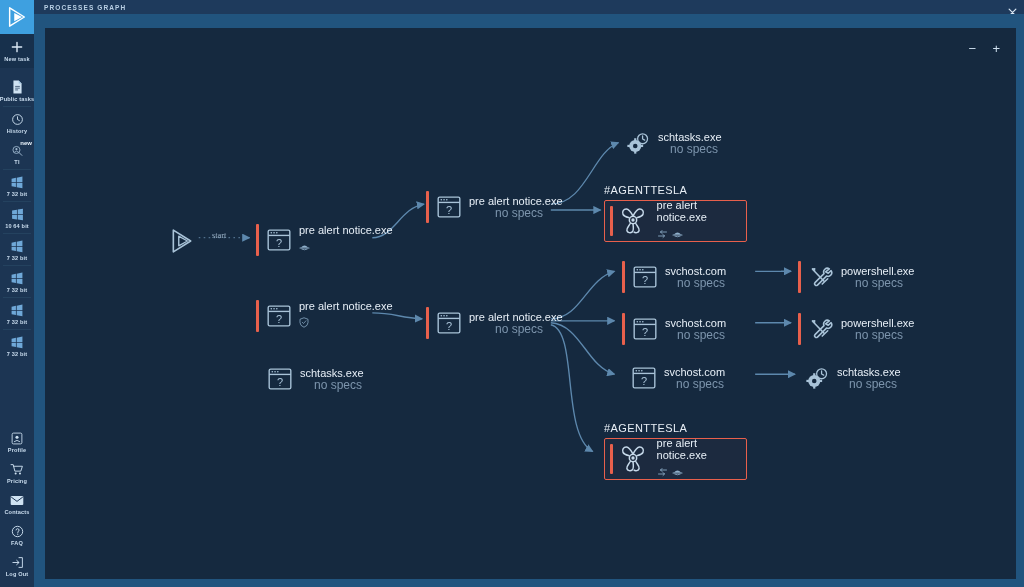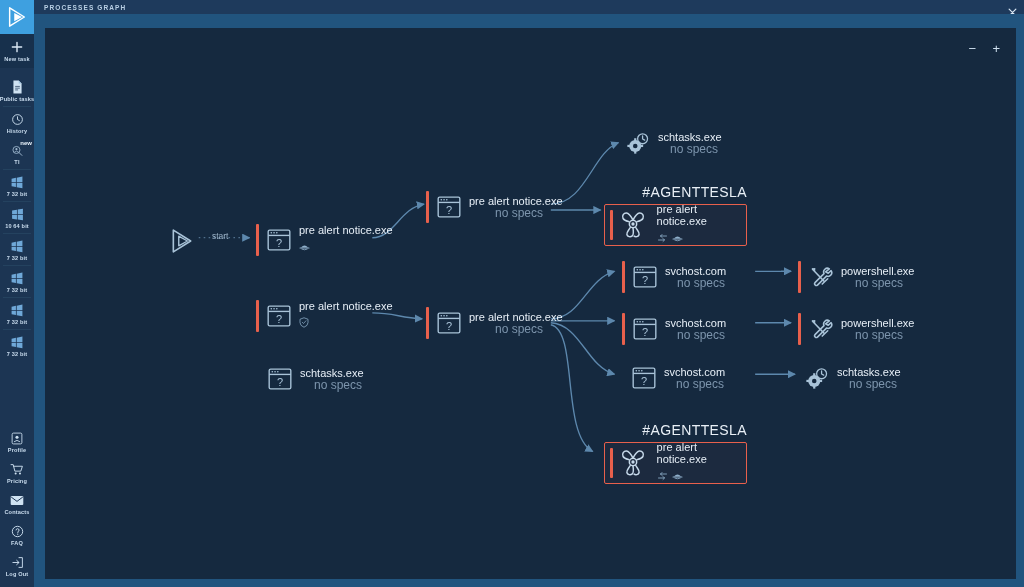--- a/index.html
+++ b/index.html
@@ -83,21 +83,21 @@
   .node-text { margin-left: 7px; display: flex; flex-direction: column; }
   .node-title { font-size: 11px; color: #e7eff7; line-height: 12px; }
   .node-sub { font-size: 12px; color: #7d95ad; line-height: 11px; margin-top: 1px; }
   .node-badges { display: flex; gap: 4px; align-items: center; margin-top: 2px; }
 
   .start-label { position: absolute; font-size: 8.4px; color: #9fb6cb; }
 
   
   .threat-group { position: absolute; }
   .threat-tag {
-    font-size: 14px; color: #e8eff6; text-align: right;
+    font-size: 11px; color: #e8eff6; text-align: left;
     letter-spacing: .4px; margin-bottom: 4px;
   }
   .threat-box {
     border: 1.6px solid #e8604c; border-radius: 2px;
     height: 42px; display: flex; align-items: center; padding: 0 8px 0 5px;
     background: rgba(232,96,76,0.035);
   }
   .threat-box .redbar { height: 30px; margin-right: 6px; }
   .bio { width: 30px; height: 30px; flex: 0 0 30px; }
 </style>
@@ -350,21 +350,21 @@
           <path d="M716 350 H 756" marker-end="url(#ar)"></path>
         </g>
       </svg>
 
       <div style="position:absolute; left:124px; top:200px;">
         <svg width="26" height="26" viewBox="0 0 24 24">
           <path d="M4 2 L20 12 L4 22 Z" fill="none" stroke="#a9c3d8" stroke-width="1.5" stroke-linejoin="round"></path>
           <path d="M9 7.6 L17 12 L9 16.4 Z" fill="none" stroke="#a9c3d8" stroke-width="1.3" stroke-linejoin="round"></path>
         </svg>
       </div>
-      <span class="start-label" style="left:167px; top:203px;">start</span>
+      <span class="start-label" style="left:167px; top:203px;font-family:Liberation Serif, serif;">start</span>
 
       <div class="node" style="left:211px; top:196px;">
         <span class="redbar"></span>
         <span class="node-ico">
           <svg width="24" height="22" viewBox="0 0 26 24">
               <rect x="1.2" y="1.2" width="23.6" height="21.6" rx="1.6" fill="none" stroke="#a9c3d8" stroke-width="1.5"></rect>
               <path d="M1.2 7 H24.8" stroke="#a9c3d8" stroke-width="1.5"></path>
               <circle cx="4.6" cy="4.1" r=".9" fill="#a9c3d8"></circle>
               <circle cx="7.6" cy="4.1" r=".9" fill="#a9c3d8"></circle>
               <circle cx="10.6" cy="4.1" r=".9" fill="#a9c3d8"></circle>

